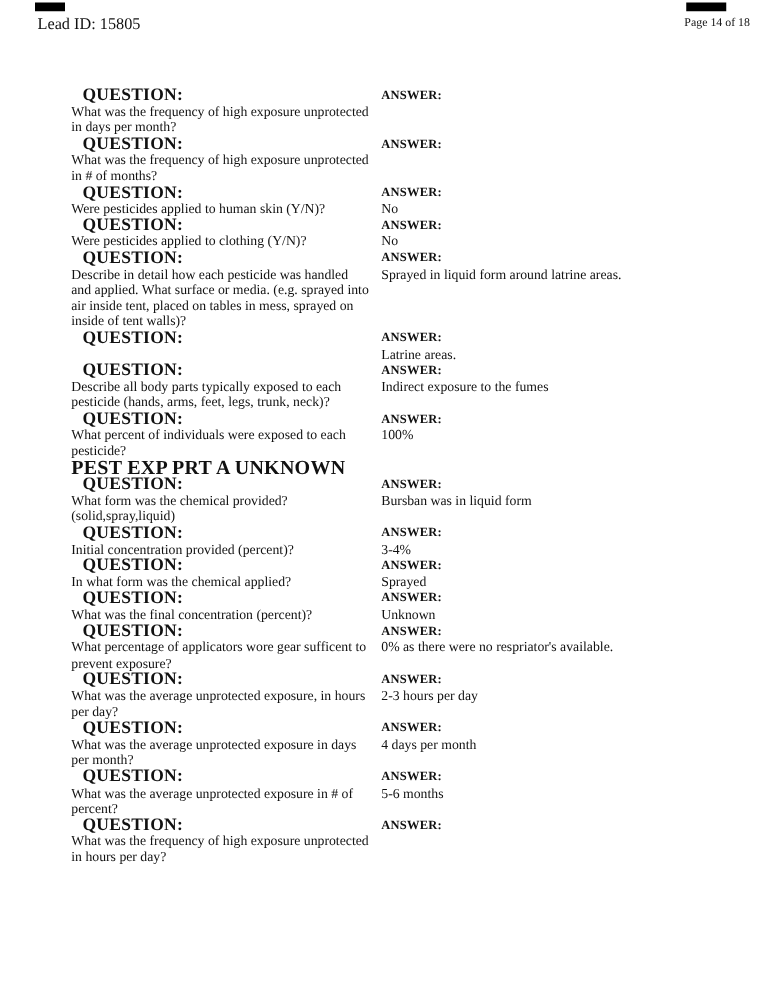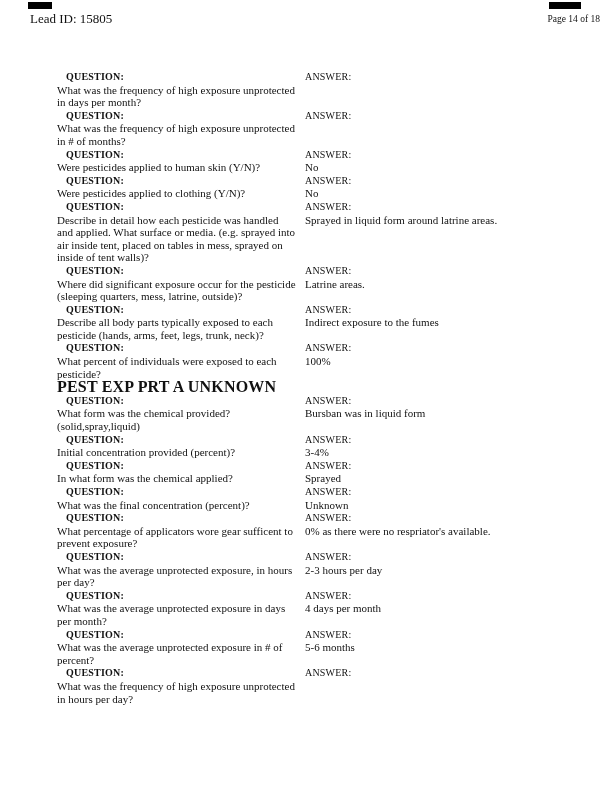--- a/index.html
+++ b/index.html
@@ -38,26 +38,26 @@
     line-height: 12.6px;
   }
   .qa-row {
     display: grid;
     grid-template-columns: 248px 1fr;
     margin-bottom: 1px;
   }
   .q-col { padding-right: 8px; }
   .q-label {
     font-weight: bold;
-    font-size: 10px;
+    font-size: 14px;
     margin-left: 9px;
     letter-spacing: 0.2px;
   }
   .a-label {
-    font-weight: normal;
+    font-weight: bold;
     font-size: 10px;
     letter-spacing: 0.2px;
   }
   .q-text, .a-text { font-size: 11px; }
   .a-text:empty { display: none; }
   .section-header {
     font-weight: bold;
     font-size: 16px;
     margin: 1px 0 1px 0;
     letter-spacing: 0.2px;
@@ -117,21 +117,20 @@
         <div class="q-text">Describe in detail how each pesticide was handled and applied.  What surface or media. (e.g. sprayed into air inside tent, placed on tables in mess, sprayed on inside of tent walls)?</div>
       </div>
       <div class="a-col">
         <div class="a-label">ANSWER:</div>
         <div class="a-text">Sprayed in liquid form around latrine areas.</div>
       </div>
     </div>
     <div class="qa-row">
       <div class="q-col">
         <div class="q-label">QUESTION:</div>
-        <div class="q-text">Where did significant exposure occur for the pesticide (sleeping quarters, mess, latrine, outside)?</div>
       </div>
       <div class="a-col">
         <div class="a-label">ANSWER:</div>
         <div class="a-text">Latrine areas.</div>
       </div>
     </div>
     <div class="qa-row">
       <div class="q-col">
         <div class="q-label">QUESTION:</div>
         <div class="q-text">Describe all body parts typically exposed to each pesticide (hands, arms, feet, legs, trunk, neck)?</div>

